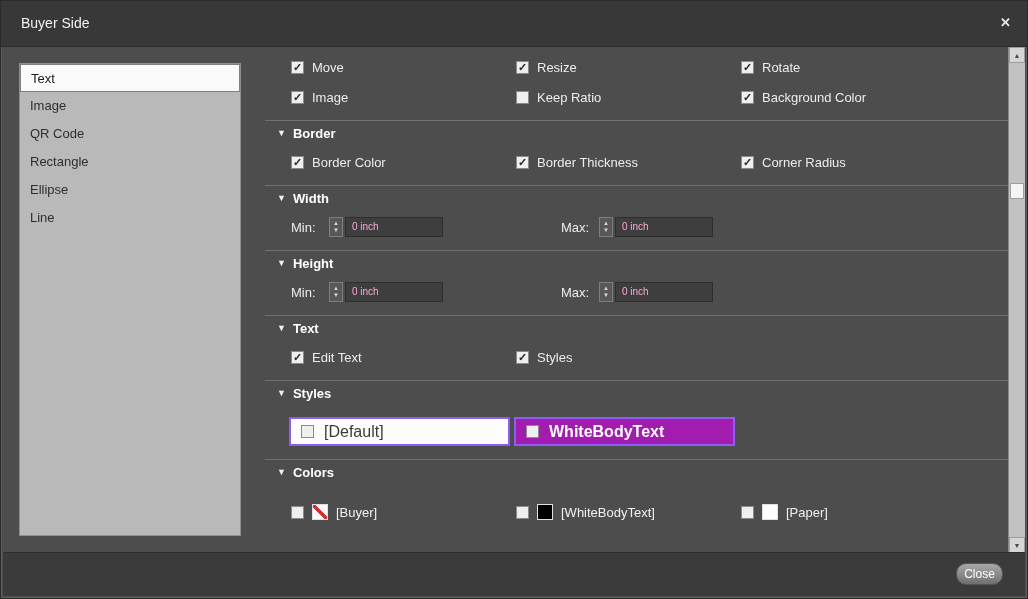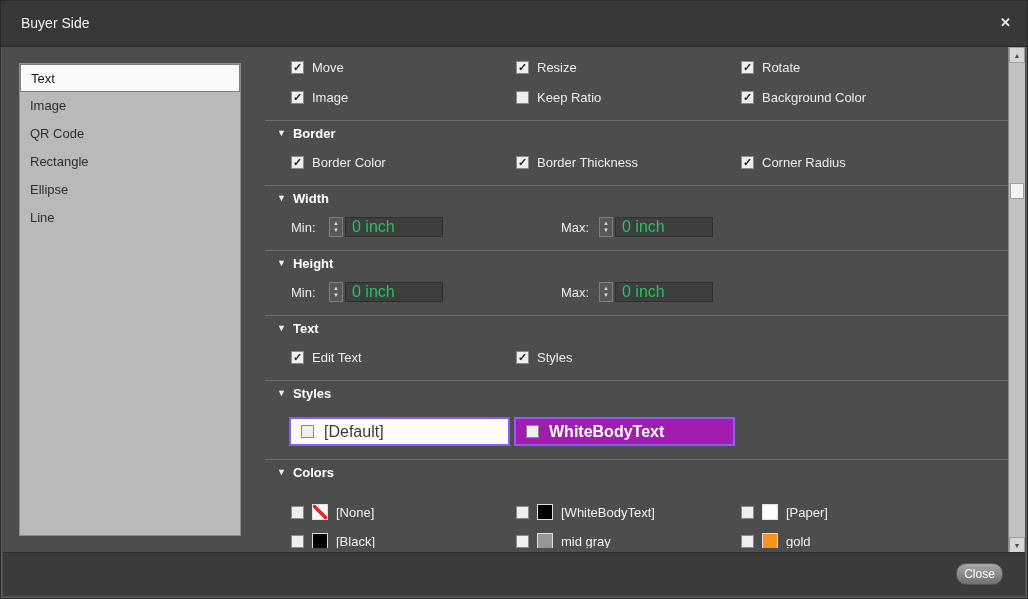--- a/index.html
+++ b/index.html
@@ -80,21 +80,21 @@
   .field-label { color:#ececec; font-size:13px; width:38px; }
   .spinner {
     width:14px; height:20px; background:#585858;
     border:1px solid #7e7e7e; display:flex; flex-direction:column;
     align-items:center; justify-content:center; cursor:pointer;
   }
   .spinner span { font-size:6px; line-height:7px; color:#d8d8d8; }
   .field {
     width:98px; height:20px; margin-left:2px;
     background:#3e3e3e; border:1px solid #2e2e2e;
-    color:#22c55e; font-size:16px; line-height:18px; padding-left:6px;
+    color:#f9a8d4; font-size:10px; line-height:18px; padding-left:6px;
     display:inline-block; cursor:text;
   }
   
   .styles-row { margin-top:16px; padding-left:24px; display:flex; gap:4px; height:29px; }
   .style-box {
     width:221px; height:29px; display:flex; align-items:center; gap:10px;
     padding-left:10px; font-size:16px; cursor:pointer;
     border:2px solid #8b5cf6;
   }
   
@@ -293,48 +293,31 @@
 
     <div class="sep"></div>
     <div class="section-header">
       <span class="tri">▼</span>
       <span class="section-title">Colors</span>
     </div>
     <div class="colors-row colors-row1">
       <label class="color-item">
         <span class="checkbox"></span>
         <span class="swatch swatch-none"></span>
-        <span class="color-label">[None]</span>
+        <span class="color-label">[Buyer]</span>
       </label>
       <label class="color-item">
         <span class="checkbox"></span>
         <span class="swatch" style="background: rgb(0, 0, 0);"></span>
         <span class="color-label">[WhiteBodyText]</span>
       </label>
       <label class="color-item">
         <span class="checkbox"></span>
         <span class="swatch" style="background: rgb(255, 255, 255);"></span>
         <span class="color-label">[Paper]</span>
-      </label>
-    </div>
-    <div class="colors-row colors-row2">
-      <label class="color-item">
-        <span class="checkbox"></span>
-        <span class="swatch" style="background: rgb(0, 0, 0);"></span>
-        <span class="color-label">[Black]</span>
-      </label>
-      <label class="color-item">
-        <span class="checkbox"></span>
-        <span class="swatch" style="background: rgb(150, 150, 150);"></span>
-        <span class="color-label">mid gray</span>
-      </label>
-      <label class="color-item">
-        <span class="checkbox"></span>
-        <span class="swatch" style="background: rgb(245, 148, 30);"></span>
-        <span class="color-label">gold</span>
       </label>
     </div>
 
   </div>
 
   <div class="scrollbar">
     <div class="scroll-btn up">▲</div>
     <div class="scroll-thumb"></div>
     <div class="scroll-btn down">▼</div>
   </div>

